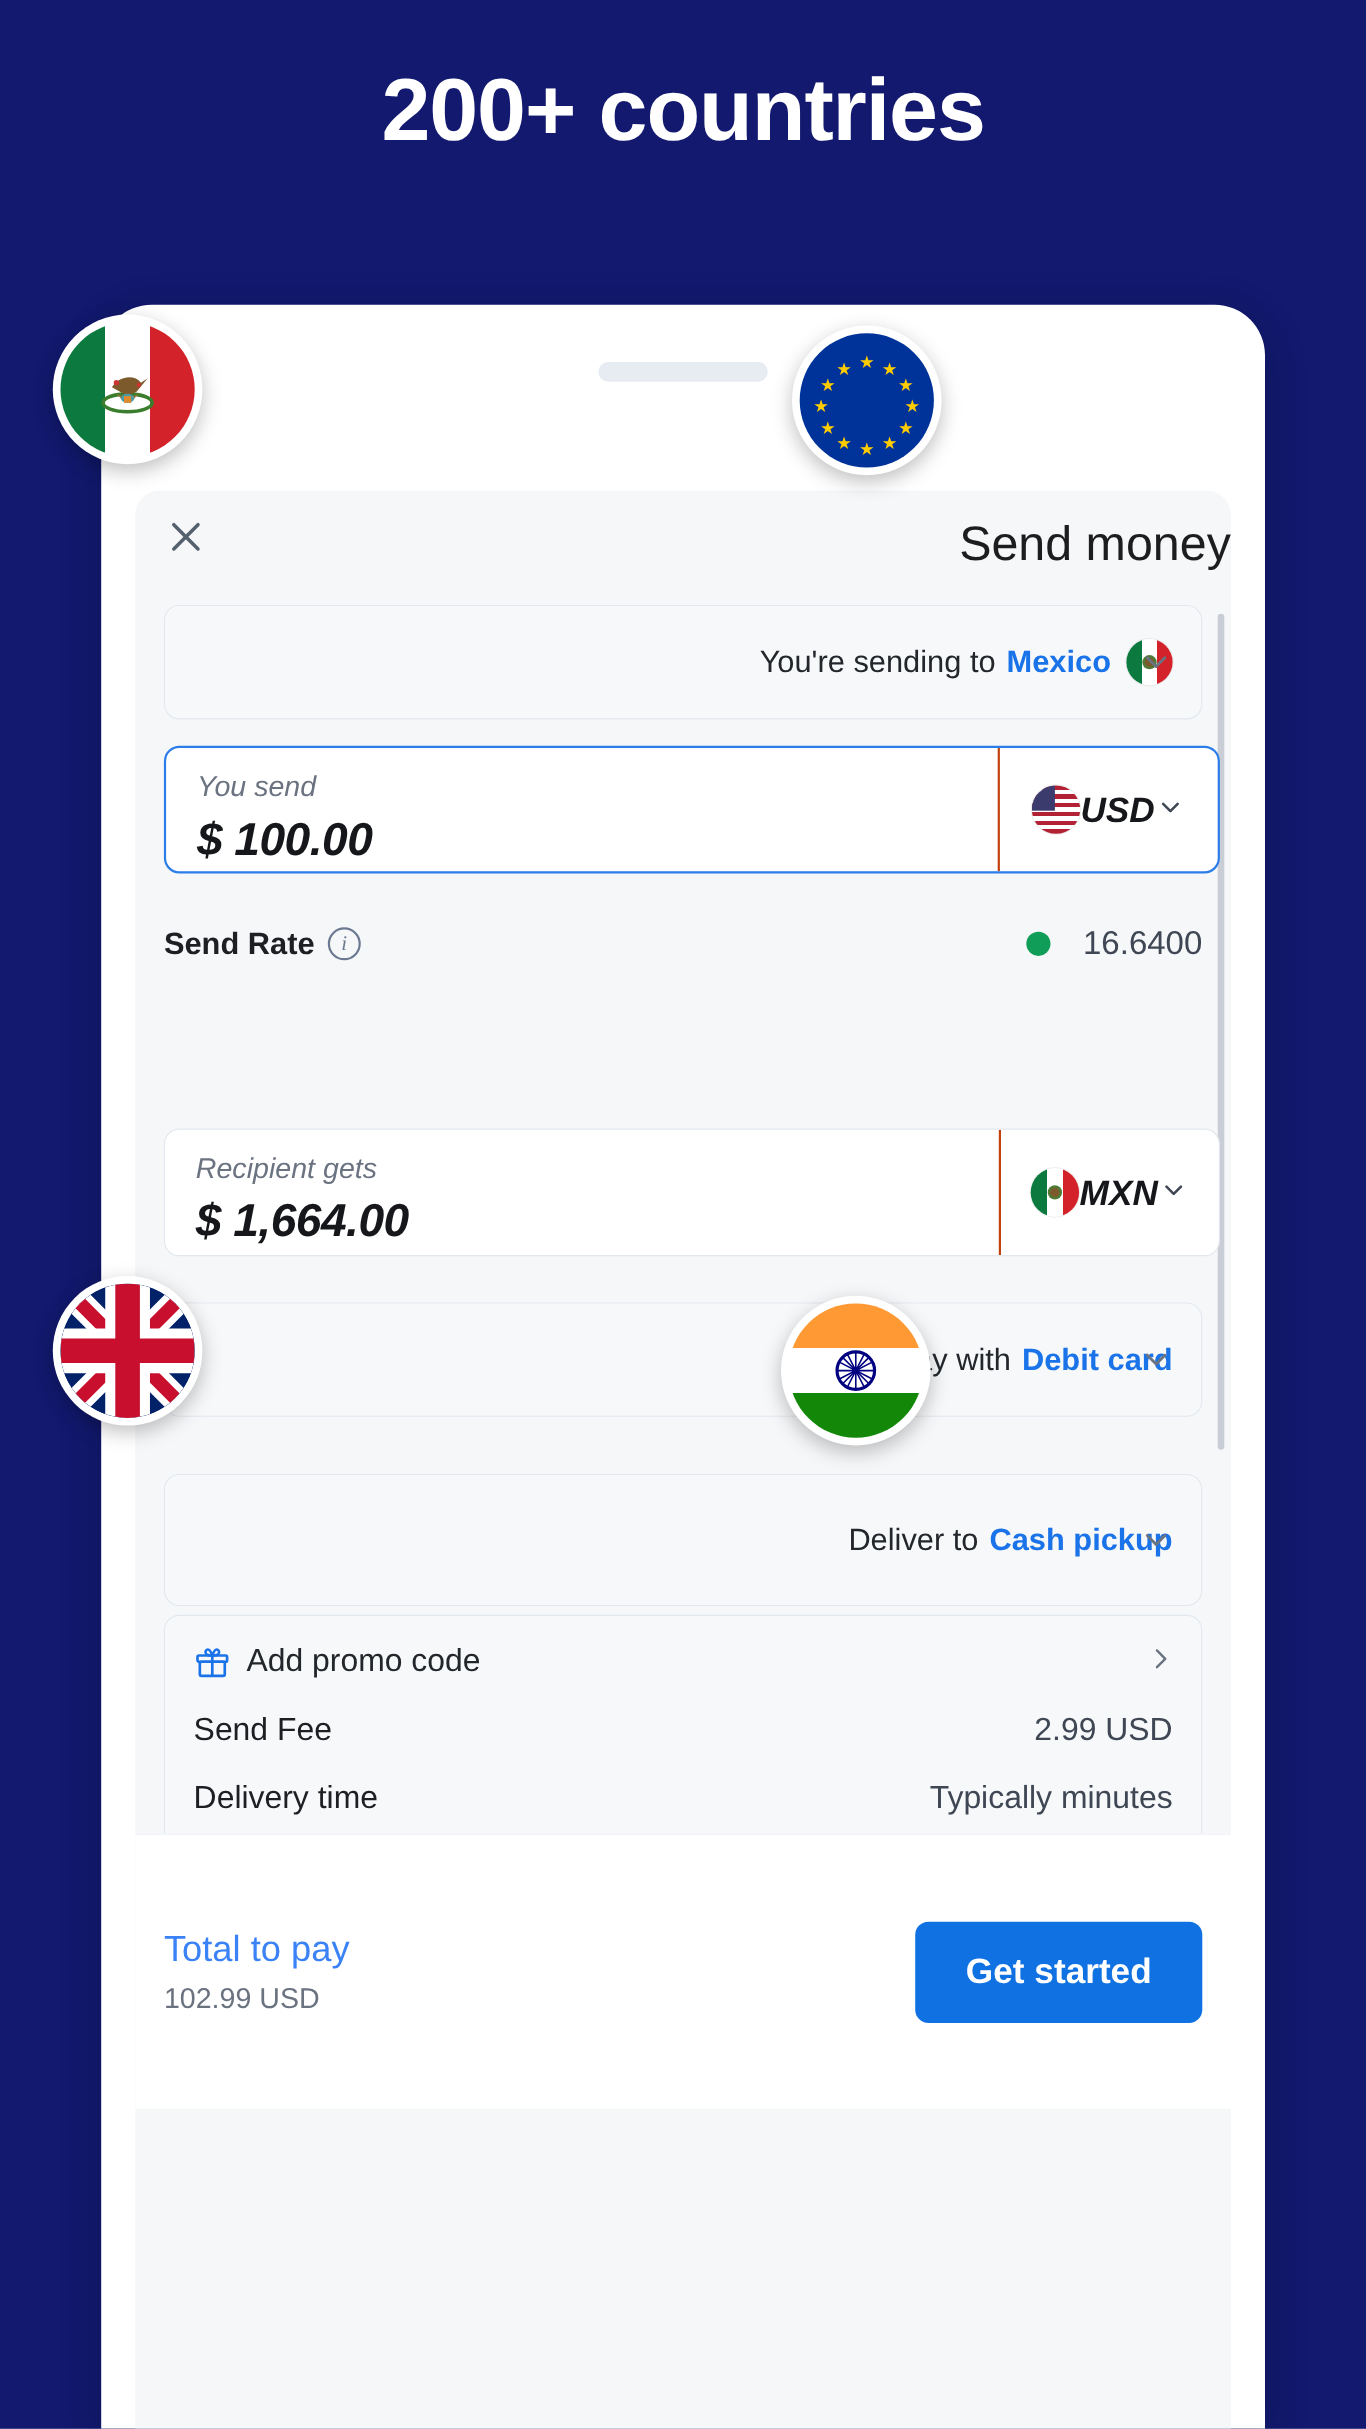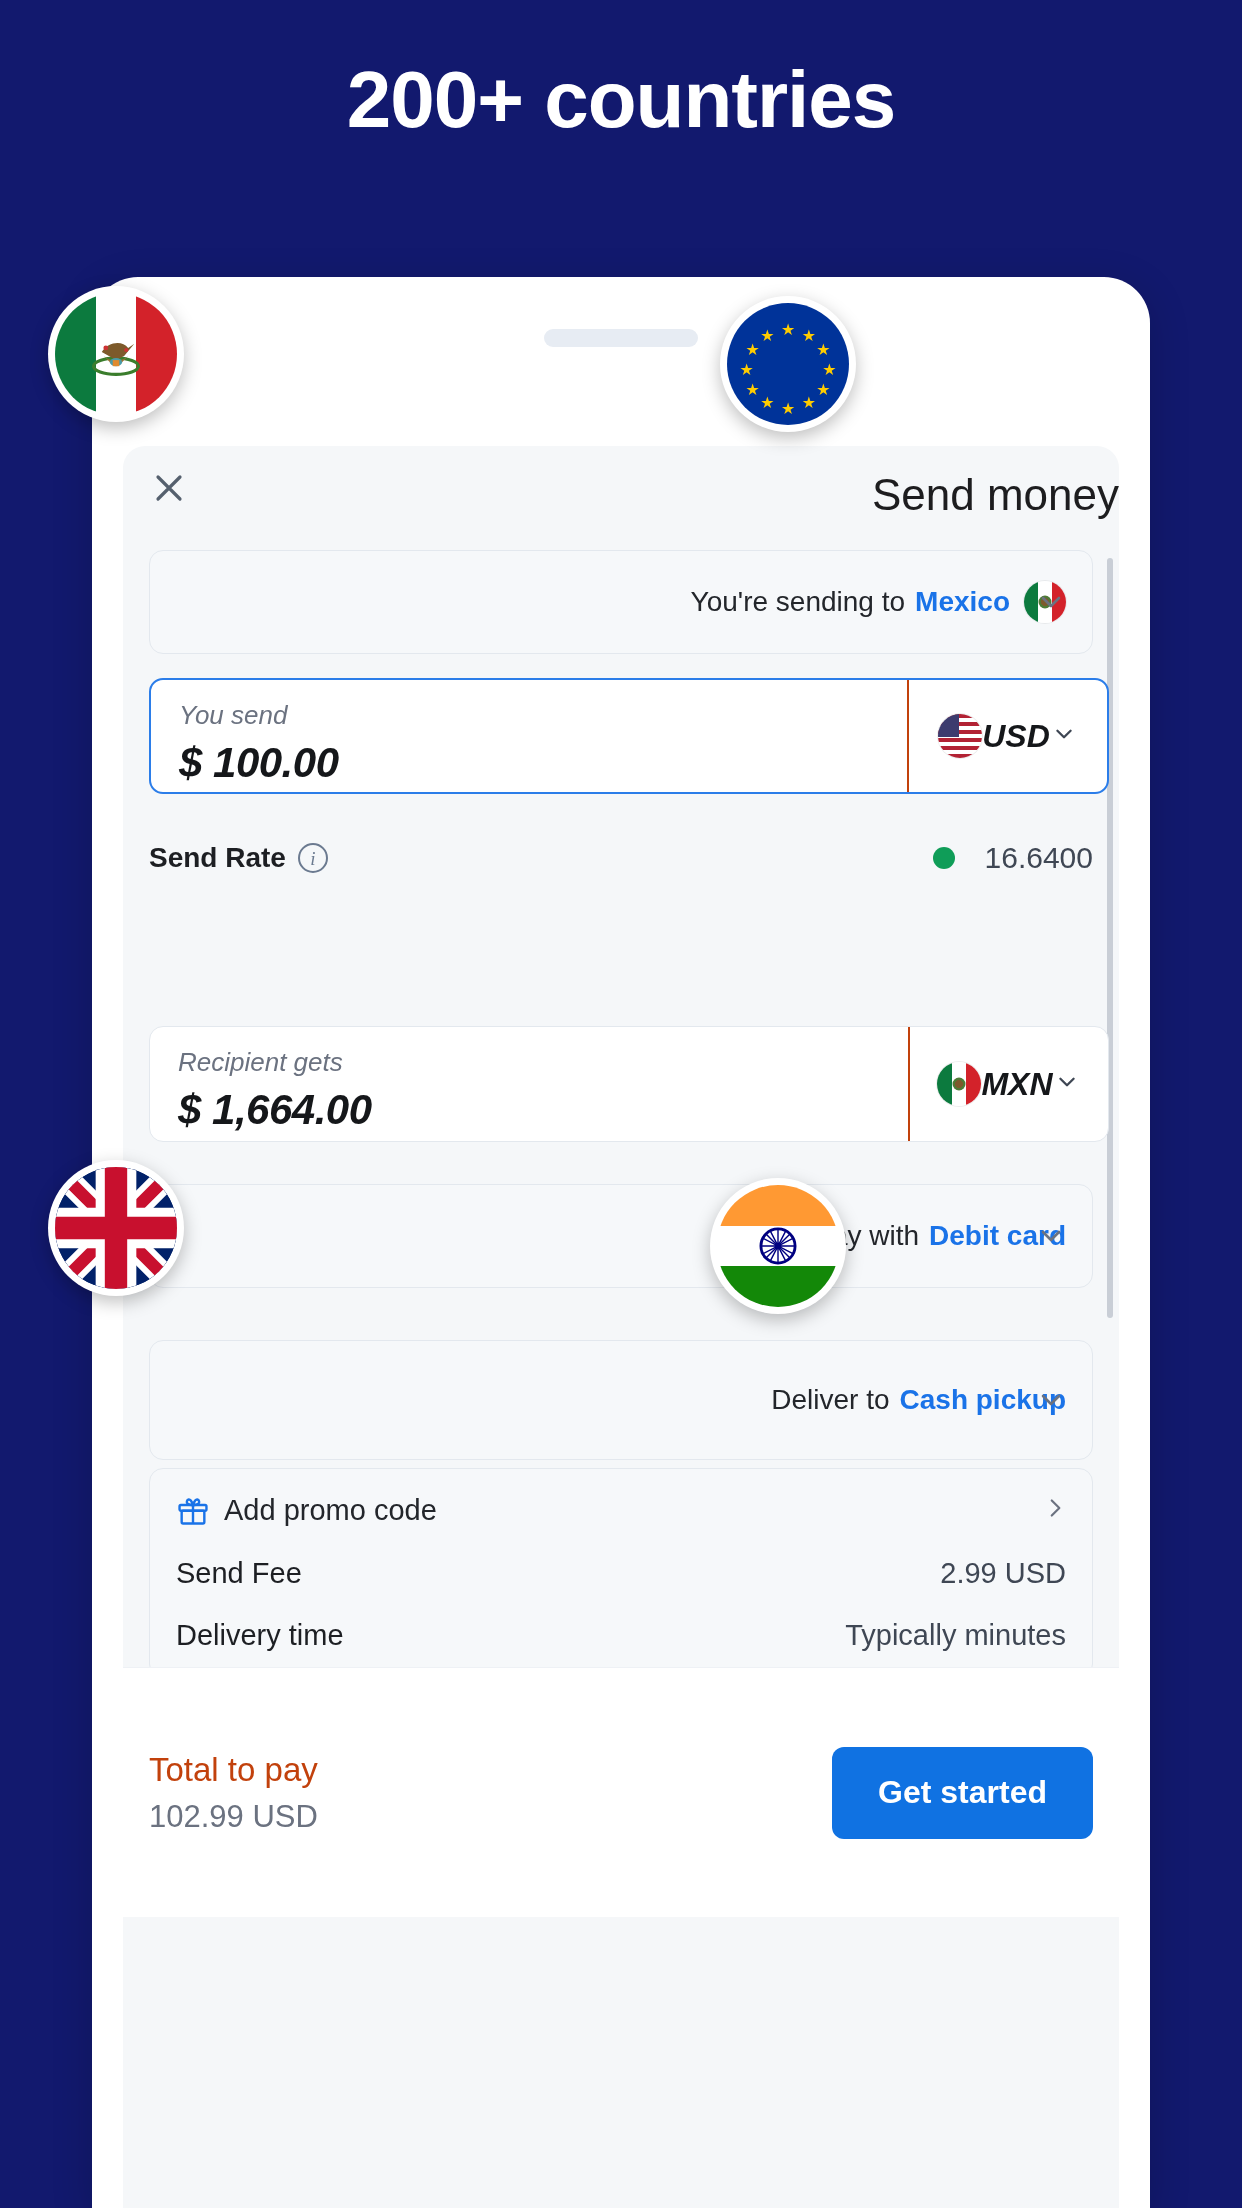--- a/index.html
+++ b/index.html
@@ -163,22 +163,22 @@
   #fee-row { top:88px; }
   #delivery-row { top:150px; }
 
   
   .footer {
     position:absolute; left:31px; right:31px; top:1390px; height:250px;
     background:#ffffff; display:flex; align-items:center;
     padding:0 26px; justify-content:space-between;
     border-top:1px solid #eef1f5;
   }
-  .total-label { font-size:33px; color:#c2410c; font-weight:400; }
-  .total-value { font-size:31px; color:#6b7280; margin-top:10px; }
+  .total-label { font-size:33px; color:#3b82f6; font-weight:400; }
+  .total-value { font-size:26px; color:#6b7280; margin-top:10px; }
   .cta {
     background:#1072e2; color:#ffffff; font-size:32px; font-weight:700;
     border:none; border-radius:12px; padding:0 46px; height:92px;
     cursor:pointer; font-family:"Liberation Sans", sans-serif;
   }
 
   
   .badge {
     position:absolute; width:136px; height:136px; border-radius:50%;
     background:#ffffff; padding:7px;

